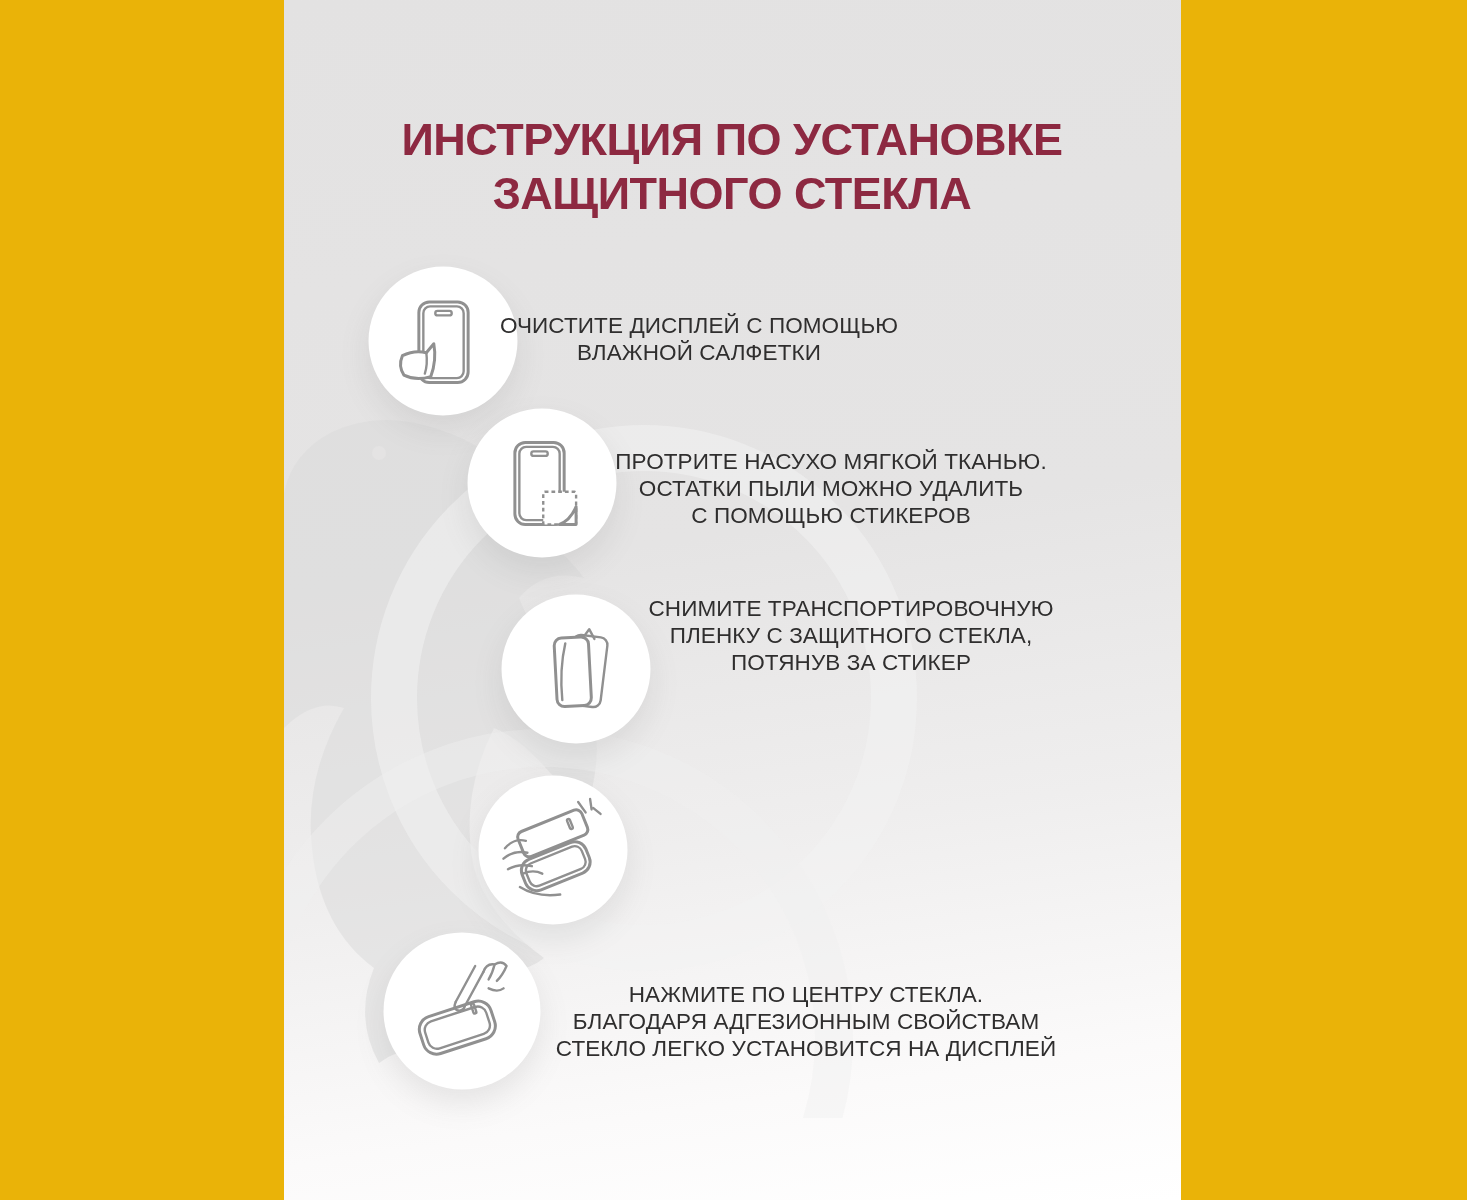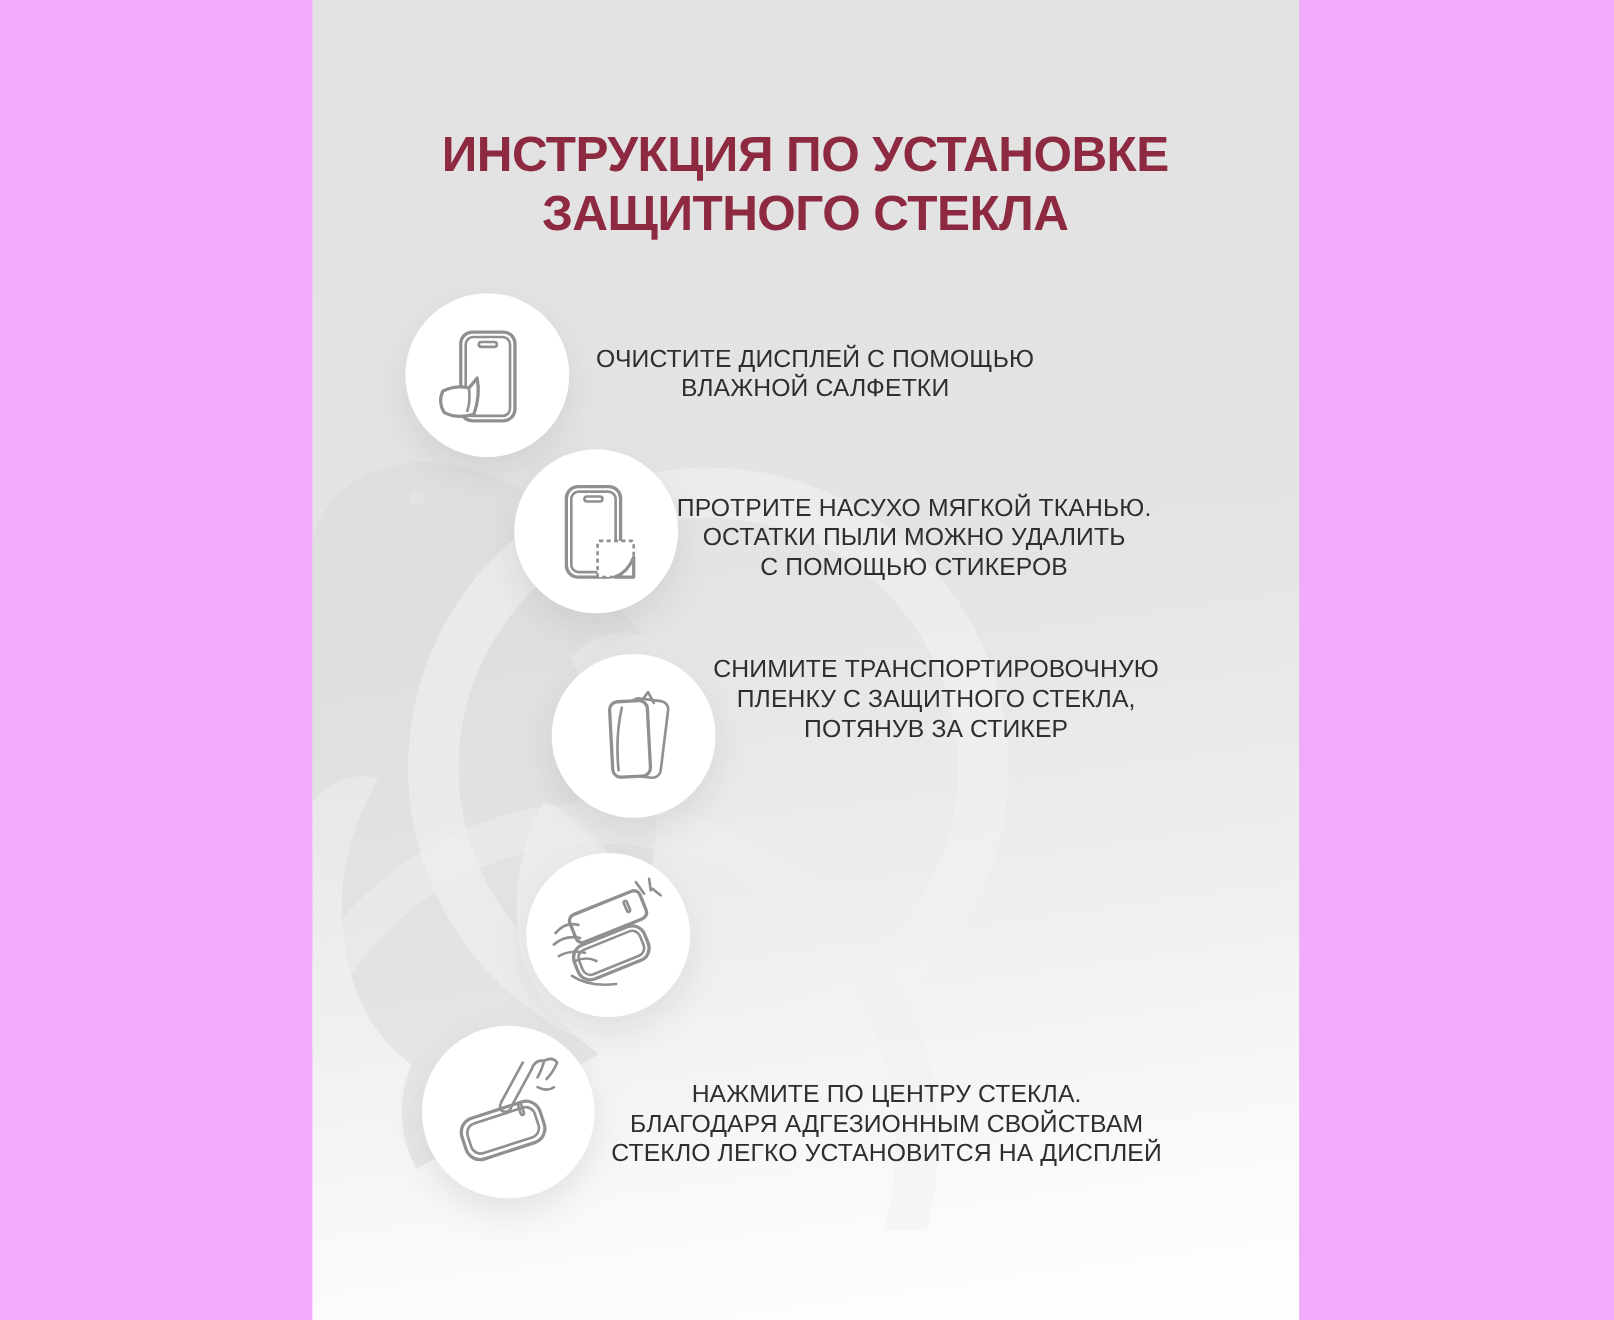--- a/index.html
+++ b/index.html
@@ -6,21 +6,21 @@
     --title:#8d2941;
     --body_text:#2f2e2e;
     --panel_top:#e3e2e2;
     --panel_bottom:#ffffff;
     --icon_stroke:#909090;
     --watermark:#dadada;
   }
   *{margin:0;padding:0;box-sizing:border-box;}
   html,body{width:1467px;height:1200px;background:#ffffff;overflow:hidden;}
   body{font-family:"Liberation Sans","DejaVu Sans",sans-serif;}
-  .page{position:relative;width:1467px;height:1200px;background:#f0abfc;}
+  .page{position:relative;width:1467px;height:1200px;background:#eab308;}
   .panel{
     position:absolute;left:284px;top:0;width:897px;height:1200px;
     background:linear-gradient(172deg,var(--panel_top) 0%,#e5e4e4 45%,#efeeee 68%,#fbfafa 88%,var(--panel_bottom) 100%);
     overflow:hidden;
   }
   .watermark{position:absolute;left:284px;top:398px;width:700px;height:720px;pointer-events:none;}
   .title{
     position:absolute;left:732px;top:167px;transform:translate(-50%,-50%);
     width:900px;text-align:center;white-space:pre-line;
     color:var(--title);font-size:45px;font-weight:bold;line-height:54px;letter-spacing:-0.5px;
@@ -66,21 +66,21 @@
 
   <div class="step-circle" style="left:443px;top:341px;">
     <svg viewBox="0 0 150 150">
       <rect class="icon-stroke" x="42" y="22" width="66" height="108" rx="14"></rect>
       <rect class="icon-stroke-thin" x="48" y="28" width="54" height="96" rx="9"></rect>
       <rect class="icon-stroke-thin" x="64" y="34" width="22" height="6" rx="3"></rect>
       <path class="icon-fill" d="M20,94 Q36,86 52,90 L62,78 Q66,100 58,122 Q38,128 22,120 Q14,108 20,94 Z"></path>
       <path class="icon-stroke-thin" d="M52,90 Q54,106 50,118"></path>
     </svg>
   </div>
-  <div class="step-text" style="left:741px;top:340px;">ОЧИСТИТЕ ДИСПЛЕЙ С ПОМОЩЬЮ
+  <div class="step-text" style="left:699px;top:340px;">ОЧИСТИТЕ ДИСПЛЕЙ С ПОМОЩЬЮ
 ВЛАЖНОЙ САЛФЕТКИ</div>
 
   <div class="step-circle" style="left:542px;top:483px;">
     <svg viewBox="0 0 150 150">
       <rect class="icon-stroke" x="38" y="20" width="66" height="110" rx="14"></rect>
       <rect class="icon-stroke-thin" x="44" y="26" width="54" height="98" rx="9"></rect>
       <rect class="icon-stroke-thin" x="60" y="32" width="22" height="6" rx="3"></rect>
       <rect x="76" y="86" width="44" height="44" rx="2" fill="#ffffff" stroke="var(--icon_stroke)" stroke-width="3.2" stroke-dasharray="5 4"></rect>
       <path class="icon-fill" d="M97,130 Q112,125 120,106 L120,130 Z"></path>
     </svg>

